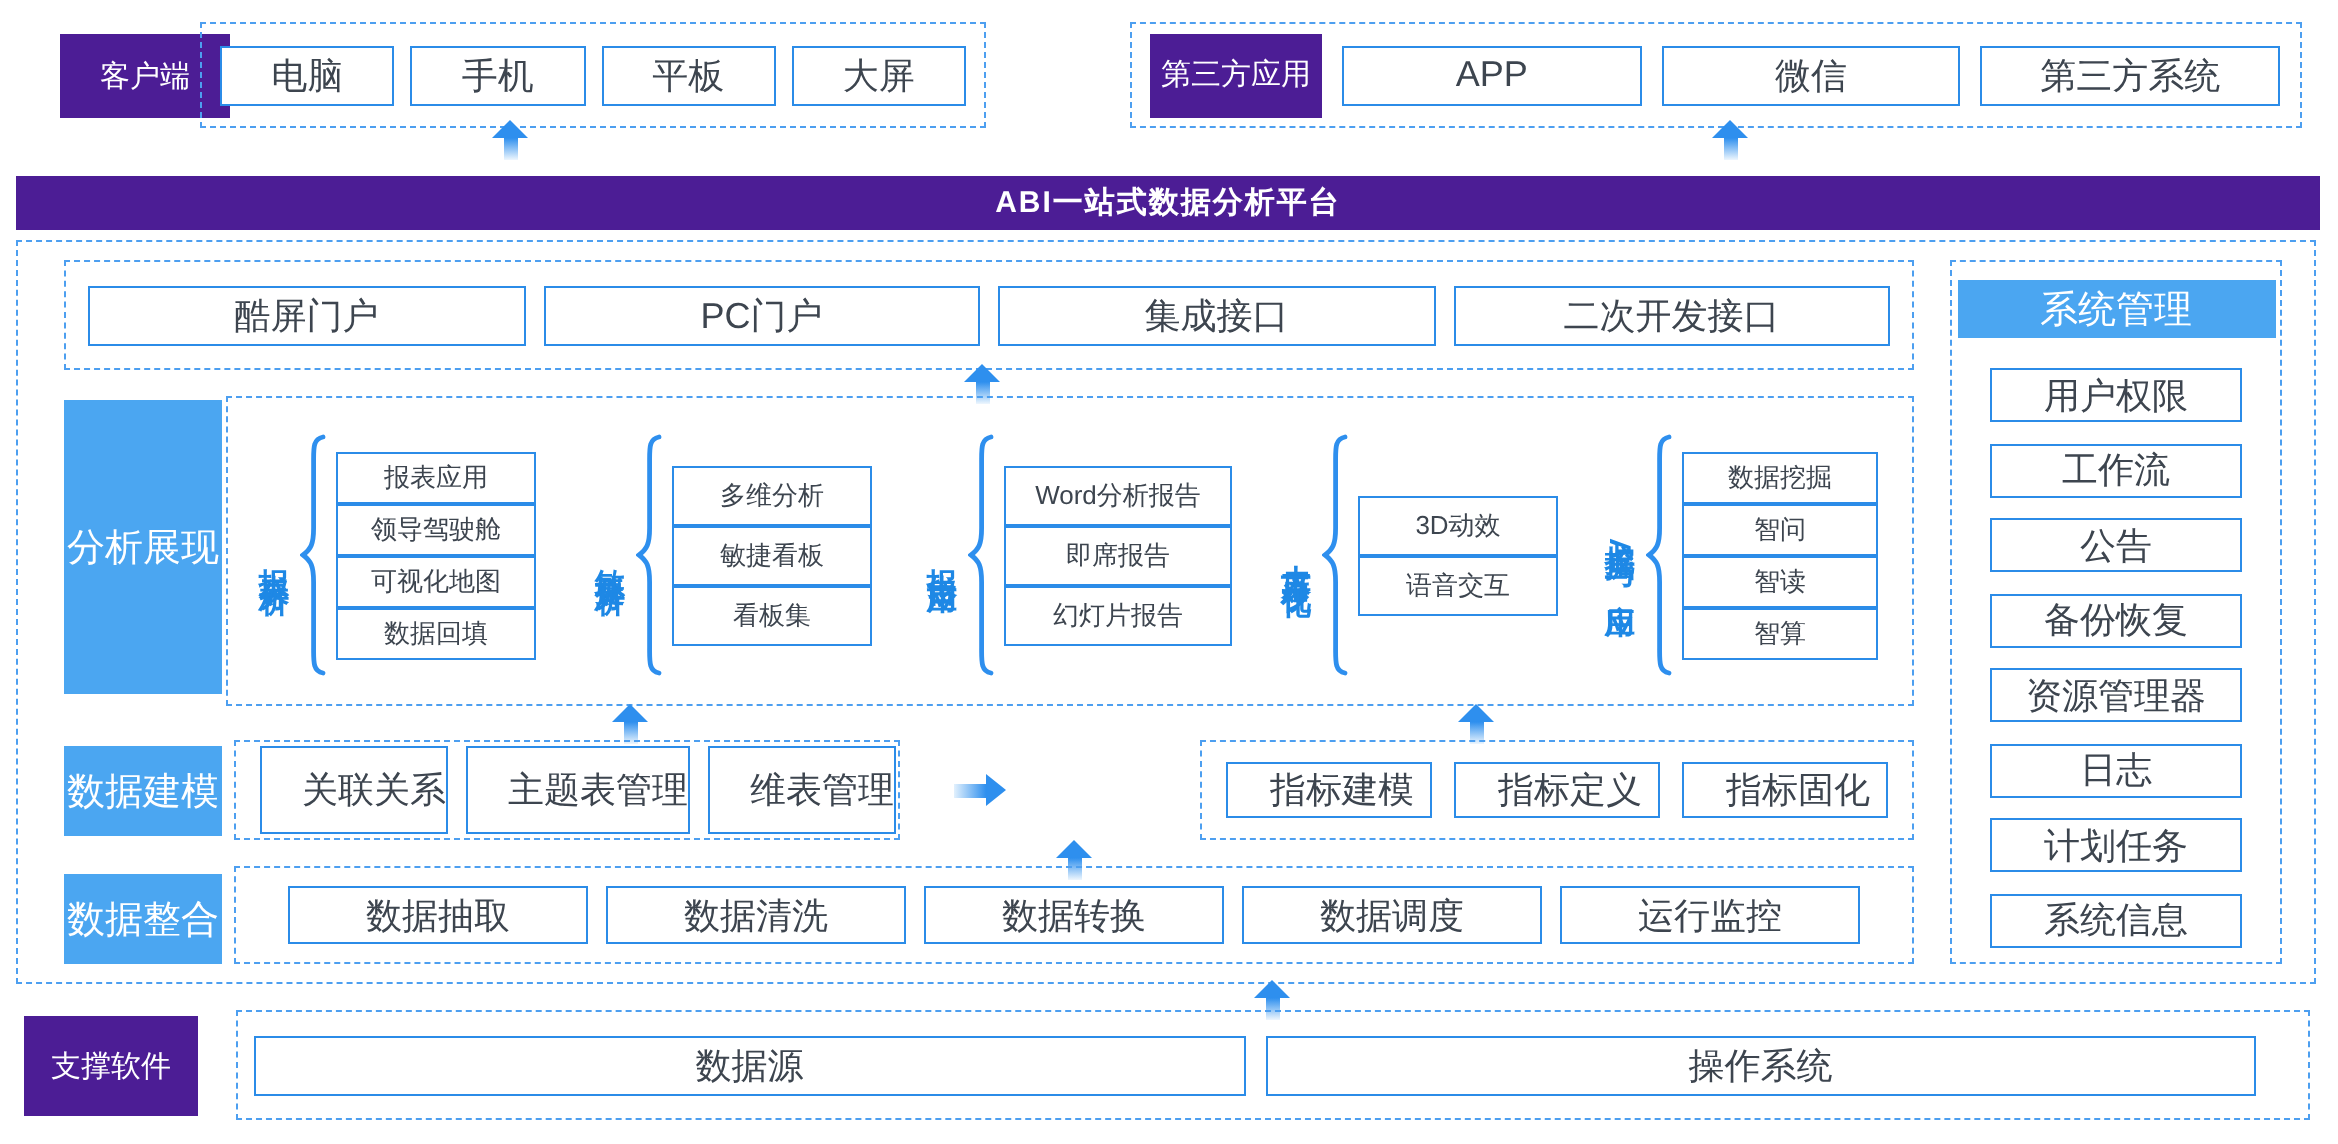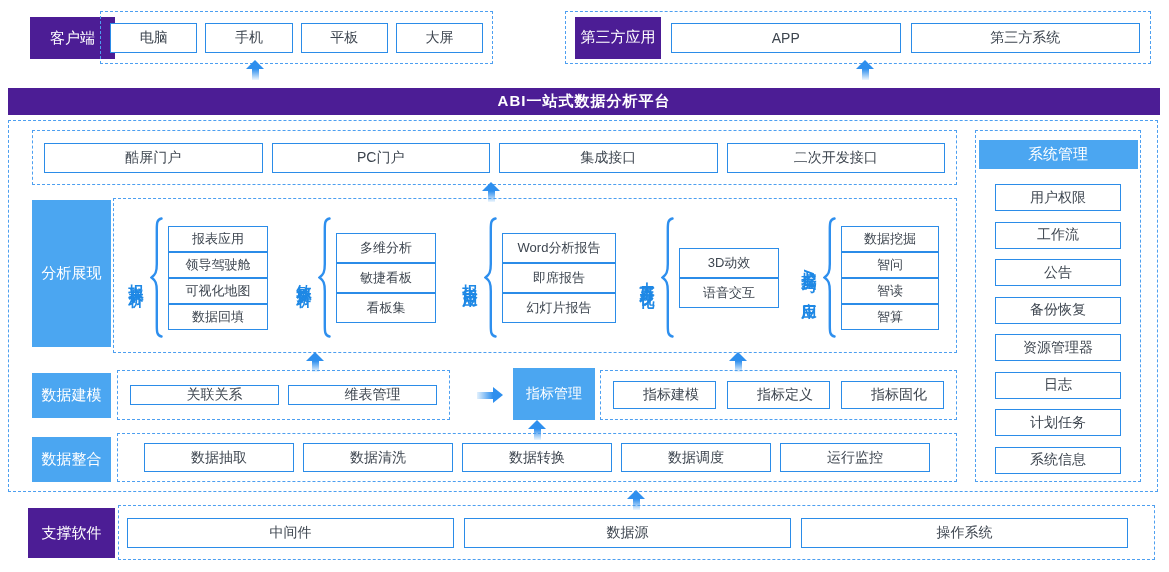--- a/index.html
+++ b/index.html
@@ -5,24 +5,24 @@
   html,body{margin:0;padding:0;background:#fff;}
   .canvas{
     position:relative;width:1169px;height:572px;background:#fff;overflow:hidden;
     font-family:"Liberation Sans","DejaVu Sans",sans-serif;
   }
   .abs{position:absolute;}
   
   .wbox{
     display:flex;align-items:center;justify-content:center;
     background:#fff;border:1.5px solid #2b8ce8;color:#3d454f;
-    font-size:14px;box-sizing:border-box;white-space:nowrap;
+    font-size:18px;box-sizing:border-box;white-space:nowrap;
   }
   .deep{background:#4c1d95;color:#fff;display:flex;align-items:center;justify-content:center;font-size:15px;}
-  .light{background:#4ba6f1;color:#fff;display:flex;align-items:center;justify-content:center;font-size:15px;}
+  .light{background:#4ba6f1;color:#fff;display:flex;align-items:center;justify-content:center;font-size:19px;}
   .dash{border:1.5px dashed #4d9ff0;box-sizing:border-box;}
   .rowflex{display:flex;align-items:center;}
   .grow{flex:1;}
   
   .client-label{left:30px;top:17px;width:85px;height:42px;}
   .client-dash{left:100px;top:11px;width:393px;height:53px;padding:0 9px;gap:8px;}
   .client-dash .wbox{height:30px;}
   .tp-dash{left:565px;top:11px;width:586px;height:53px;padding:0 10px 0 9px;gap:10px;}
   .tp-dash .deep{width:86px;height:42px;flex:none;}
   .tp-dash .wbox{height:30px;}
@@ -44,34 +44,34 @@
   .agrp .bcol .wbox{height:26px;font-size:13px;}
   .agrp .bcol.n3 .wbox{height:30px;}
   .g0{left:126px;}  .g0 .bcol{width:100px;}
   .g1{left:294px;}  .g1 .bcol{width:100px;}
   .g2{left:460px;}  .g2 .bcol{width:114px;}
   .g3{left:637px;}  .g3 .bcol{width:100px;}
   .g4{left:799px;}  .g4 .bcol{width:98px;}
   
   .mod-label{left:32px;top:373px;width:79px;height:45px;}
   .mod-dash1{left:117px;top:370px;width:333px;height:50px;padding:0 12px;gap:9px;}
-  .mod-dash1 .wbox{height:20px;padding-left:20px;}
+  .mod-dash1 .wbox{height:44px;padding-left:20px;}
   .indicator{left:513px;top:368px;width:82px;height:52px;font-size:14px;}
   .mod-dash2{left:600px;top:370px;width:357px;height:50px;padding:0 12px;gap:11px;}
   .mod-dash2 .wbox{height:28px;padding-left:13px;}
   
   .int-label{left:32px;top:437px;width:79px;height:45px;}
   .int-dash{left:117px;top:433px;width:840px;height:49px;padding:0 26px;gap:9px;}
   .int-dash .wbox{height:29px;}
   
   .sys-dash{left:975px;top:130px;width:166px;height:352px;display:flex;flex-direction:column;align-items:center;padding:9px 0 0 0;}
   .sys-header{width:159px;height:29px;flex:none;margin-bottom:15px;}
   .sys-dash .wbox{width:126px;height:27px;margin-bottom:10.5px;flex:none;}
   
-  .sup-label{left:28px;top:508px;width:87px;height:50px;text-align:right;}
+  .sup-label{left:12px;top:508px;width:87px;height:50px;text-align:right;}
   .sup-dash{left:118px;top:505px;width:1037px;height:55px;padding:0 26px 0 8px;gap:10px;}
   .sup-dash .wbox{height:30px;}
   
   .uarr{position:absolute;width:18px;display:flex;flex-direction:column;align-items:center;}
   .uarr .head{width:0;height:0;border-left:9px solid transparent;border-right:9px solid transparent;border-bottom:9px solid #2e8fee;}
   .uarr .stem{width:7px;height:11px;background:linear-gradient(to bottom,#2e8fee,rgba(142,199,247,0.15));}
   .rarr{position:absolute;display:flex;align-items:center;}
   .rarr .stem{width:16px;height:7px;background:linear-gradient(to right,rgba(142,199,247,0.25),#2e8fee);}
   .rarr .head{width:0;height:0;border-top:8px solid transparent;border-bottom:8px solid transparent;border-left:10px solid #2e8fee;}
   .brace{flex:none;}
@@ -89,20 +89,21 @@
     <div class="wbox grow">大屏</div>
   </div>
   <div class="uarr" style="left:246px;top:60px;">
       <div class="head"></div>
       <div class="stem"></div>
     </div>
 
   <div class="abs dash rowflex tp-dash">
     <div class="deep">第三方应用</div>
     <div class="wbox grow">APP</div>
+    <div class="wbox grow">微信</div>
     <div class="wbox grow">第三方系统</div>
   </div>
   <div class="uarr" style="left:856px;top:60px;">
       <div class="head"></div>
       <div class="stem"></div>
     </div>
 
   <div class="abs deep banner">ABI一站式数据分析平台</div>
 
   <div class="abs dash outer-dash"></div>
@@ -187,27 +188,27 @@
       <div class="stem"></div>
     </div>
   <div class="uarr" style="left:729px;top:352px;">
       <div class="head"></div>
       <div class="stem"></div>
     </div>
 
   <div class="abs light mod-label">数据建模</div>
   <div class="abs dash rowflex mod-dash1">
     <div class="wbox grow">关联关系</div>
+    <div class="wbox grow">主题表管理</div>
     <div class="wbox grow">维表管理</div>
   </div>
   <div class="rarr" style="left:477px;top:387px;">
       <div class="stem"></div>
       <div class="head"></div>
     </div>
-  <div class="abs light indicator">指标管理</div>
   <div class="uarr" style="left:528px;top:420px;">
       <div class="head"></div>
       <div class="stem"></div>
     </div>
   <div class="abs dash rowflex mod-dash2">
     <div class="wbox grow">指标建模</div>
     <div class="wbox grow">指标定义</div>
     <div class="wbox grow">指标固化</div>
   </div>
 
@@ -231,18 +232,17 @@
     <div class="wbox">计划任务</div>
     <div class="wbox">系统信息</div>
   </div>
 
   <div class="uarr" style="left:627px;top:490px;">
       <div class="head"></div>
       <div class="stem"></div>
     </div>
   <div class="abs deep sup-label">支撑软件</div>
   <div class="abs dash rowflex sup-dash">
-    <div class="wbox grow">中间件</div>
     <div class="wbox grow">数据源</div>
     <div class="wbox grow">操作系统</div>
   </div>
 
 </div>
 
 </body></html>

